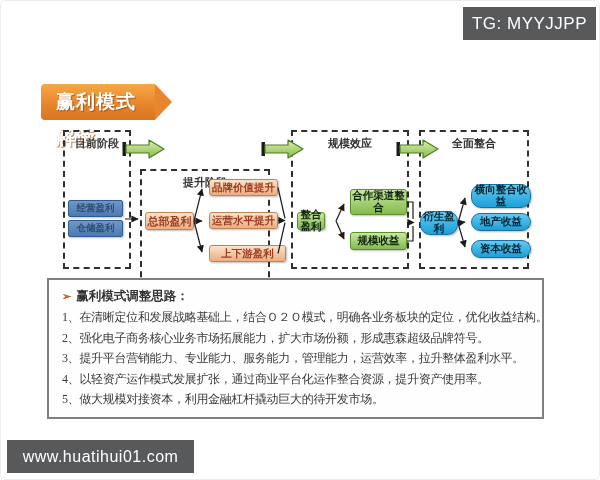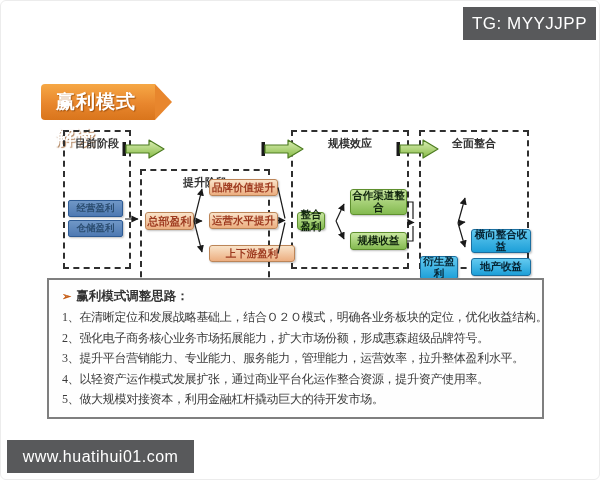--- a/index.html
+++ b/index.html
@@ -41,29 +41,29 @@
   .node { position:absolute; display:flex; align-items:center; justify-content:center;
           text-align:center; font-weight:bold; line-height:1.12;
           box-shadow:1px 1px 2px rgba(0,0,0,.25); }
   .node.blue   { background:linear-gradient(180deg,#7097c6,#4e79b2); border:1px solid #2e5b94;
                  border-radius:2px; color:#2b4d70; font-size:9.5px; }
   .node.salmon { background:linear-gradient(180deg,#f9e3c9,#ecae80); border:1px solid #bc8558;
                  border-radius:3px; color:#9e3b20; font-size:10.5px; }
   .node.green  { background:linear-gradient(180deg,#c9e7a0,#84ba50); border:1px solid #5e8f2e;
                  border-radius:3px; color:#10240e; font-size:10.5px; }
   .node.cyan   { background:linear-gradient(180deg,#63caf0,#1d9fd8); border:1px solid #1b6fa0;
-                 border-radius:3px; color:#062433; font-size:10.5px;margin-top:45px; }
+                 border-radius:10px; color:#062433; font-size:10.5px; }
 
   
   #b-op   { left:67px;  top:199px; width:55px; height:17px; }
   #b-wh   { left:67px;  top:219px; width:55px; height:17px; }
   #b-hq   { left:144px; top:211px; width:49px; height:18px; font-size:11px; }
   #b-u1   { left:208px; top:178px; width:69px; height:17px; }
   #b-u2   { left:208px; top:211px; width:69px; height:17px; }
-  #b-u3   { left:208px; top:244px; width:86px; height:17px; }
+  #b-u3   { left:208px; top:244px; width:77px; height:17px; }
   #b-int  { left:296px; top:211px; width:28px; height:18px; }
   #b-s1   { left:349px; top:188px; width:57px; height:26px; }
   #b-s2   { left:349px; top:231px; width:57px; height:18px; }
   #b-der  { left:419px; top:210px; width:38px; height:24px; }
   #b-f1   { left:470px; top:183px; width:60px; height:24px; }
   #b-f2   { left:470px; top:212px; width:60px; height:18px; }
   #b-f3   { left:470px; top:239px; width:60px; height:18px; }
 
   .connectors { position:absolute; left:0; top:0; width:600px; height:480px;
                 pointer-events:none; }

